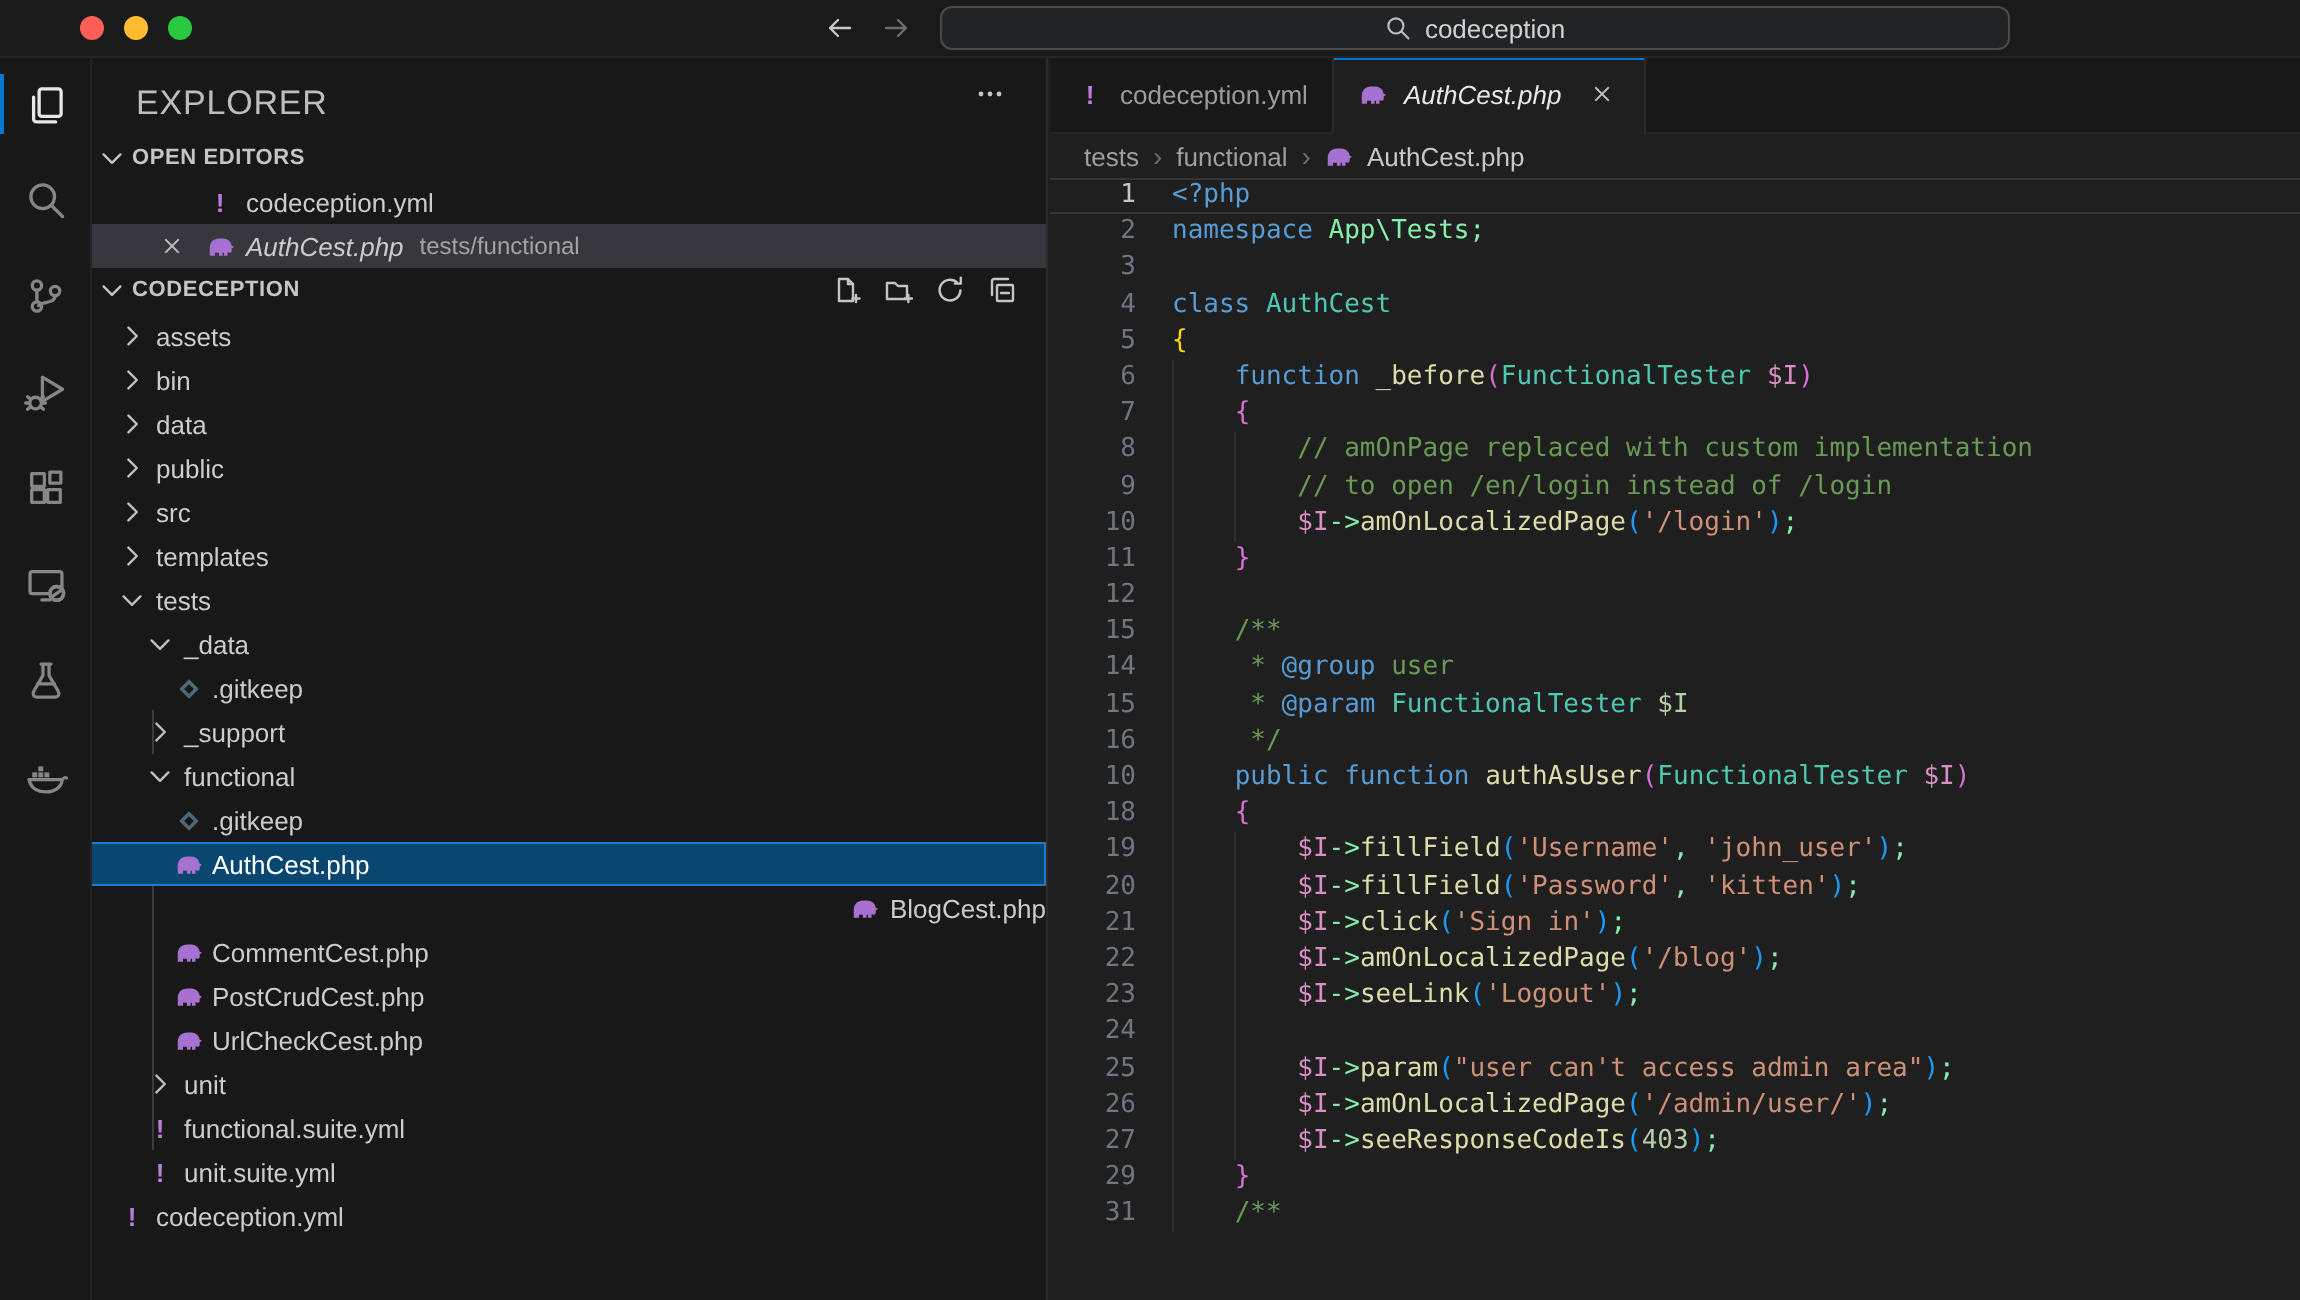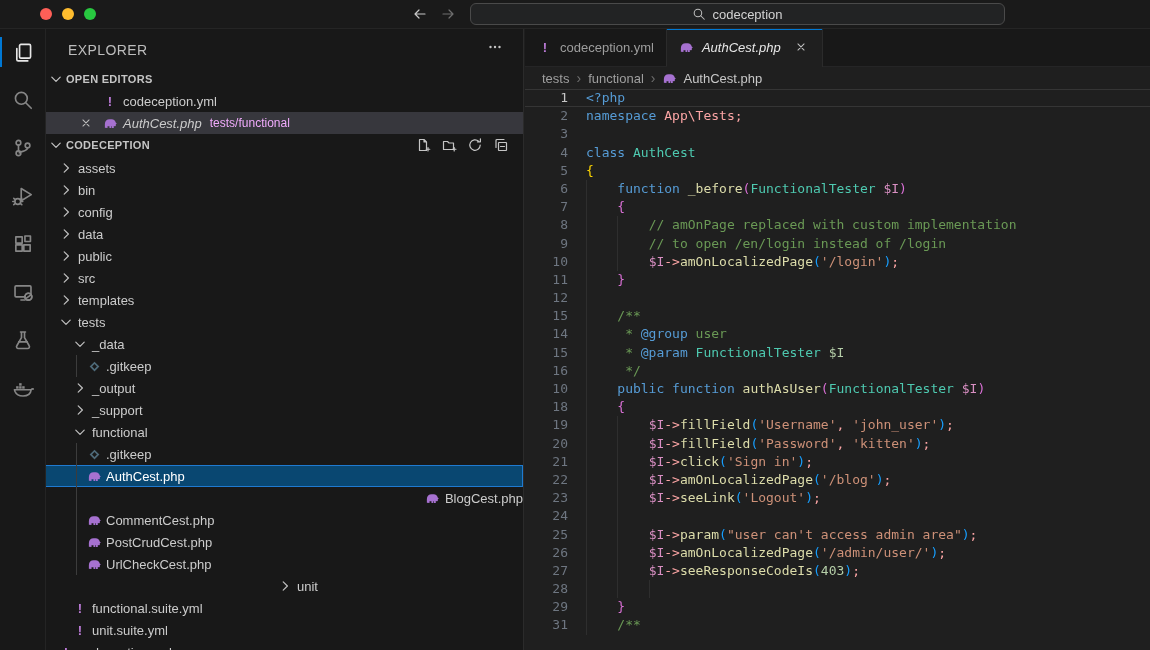--- a/index.html
+++ b/index.html
@@ -22,35 +22,35 @@
   .searchbox{position:absolute;left:470px;top:3px;width:533px;height:20px;background:#222324;border:1px solid #4a4a4a;border-radius:6px;
     display:flex;align-items:center;justify-content:center;gap:6px;color:#d2d2d2;font-size:13px}
   .searchbox .sicon{color:#bdbdbd}
   
   .activitybar{position:absolute;left:0;top:28px;width:45px;height:622px;background:#181818;border-right:1px solid #242424;z-index:4}
   .ab-item{width:45px;height:48px;display:flex;align-items:center;justify-content:center;color:#868686;position:relative;cursor:pointer}
   .ab-item.active{color:#e7e7e7}
   .ab-item.active::before{content:"";position:absolute;left:0;top:9px;bottom:9px;width:2px;background:var(--accent)}
   
   .sidebar{position:absolute;left:45px;top:28px;width:478px;height:622px;background:#181818;border-right:1px solid #2b2b2b;overflow:hidden;z-index:3}
-  .sb-title{position:absolute;top:14px;left:23px;font-size:14px;color:#bdbdbd;letter-spacing:.4px}
+  .sb-title{position:absolute;top:14px;left:23px;font-size:17px;color:#bdbdbd;letter-spacing:.4px}
   .sb-ellipsis{position:absolute;top:11px;right:20px;color:#c5c5c5;cursor:pointer}
   .sec-header{position:absolute;left:0;width:100%;height:22px;display:flex;align-items:center;gap:2px;
     font-size:11px;font-weight:bold;color:#c5c5c5;letter-spacing:.3px;cursor:pointer}
   .sec-header .chev{width:16px;height:16px;margin-left:3px;color:#c5c5c5}
   .sec-header.oe{top:40px}
   .sec-header.proj{top:106px}
   .sec-actions{position:absolute;top:109px;right:14px;display:flex;gap:10px;color:#c5c5c5;z-index:2}
   .sec-actions .act{width:16px;height:16px;cursor:pointer}
   .oe-rows{position:absolute;top:62px;left:0;width:100%}
   .oe-row{height:22px;display:flex;align-items:center;font-size:13px;color:#cccccc;padding-left:34px;cursor:pointer}
   .oe-row.active{background:#37373d}
   .oe-row .slot{width:22px;height:16px;color:#bdbdbd;display:flex;align-items:center}
   .oe-row .ficon{width:18px;display:flex;justify-content:center}
-  .oe-row .det{color:#f0abfc;margin-left:8px;font-size:12px}
+  .oe-row .det{color:#a3a3a3;margin-left:8px;font-size:12px}
   .tree{position:absolute;top:129px;left:0;width:100%}
   .t-row{height:22px;display:flex;align-items:center;font-size:13px;color:#cccccc;cursor:pointer;position:relative}
   .t-row .ticon{width:18px;height:16px;display:flex;align-items:center;justify-content:center;color:#c0c0c0;flex:none}
   .t-row .tlabel{margin-left:3px;white-space:nowrap}
   .t-row.selected{background:var(--selbg);outline:1px solid var(--selborder);outline-offset:-1px;color:#ffffff}
   .yml-bang{font-weight:bold;color:var(--yml);font-size:13px}
   .gem{color:var(--git);font-size:13px;line-height:1}
   .phpicon{color:var(--php)}
   .tree-guide{position:absolute;width:1px;background:#3c3c3c;left:31px}
   
@@ -68,21 +68,21 @@
   .breadcrumb .bc{cursor:pointer}
   .breadcrumb .bc.last{color:#c8c8c8;display:flex;align-items:center;gap:6px}
   .code{position:relative;font-family:"DejaVu Sans Mono",monospace;font-size:13px}
   .crow{display:flex;height:18.2px;line-height:18.2px;position:relative}
   .crow.cur{box-shadow:inset 0 1px 0 rgba(255,255,255,.10), inset 0 -1px 0 rgba(255,255,255,.10)}
   .ln{width:43px;text-align:right;color:#6e7681;flex:none;user-select:none}
   .crow.cur .ln{color:#c6c6c6}
   .ct{padding-left:18px;white-space:pre;position:relative;flex:1}
   .gd{position:absolute;top:0;bottom:0;width:1px;background:rgba(255,255,255,.07)}
   .tk-kw{color:#569CD6}.tk-type{color:#4EC9B0}.tk-fn{color:#DCDCAA}.tk-var{color:#D98FC3}
-  .tk-str{color:#CE9178}.tk-cm{color:#6A9955}.tk-num{color:#B5CEA8}.tk-pl{color:#fca5a5}
+  .tk-str{color:#CE9178}.tk-cm{color:#6A9955}.tk-num{color:#B5CEA8}.tk-pl{color:#86efac}
   .tk-b1{color:#FFD700}.tk-b2{color:#DA70D6}.tk-b3{color:#179FFF}
 </style>
 </head>
 <body>
 
 <div class="titlebar">
   <span class="tl r"></span>
   <span class="tl y"></span>
   <span class="tl g"></span>
   <span class="navarrow back" style="left:412px">
@@ -281,57 +281,49 @@
           </svg>
         </span>
         <span class="tlabel">bin</span>
       </div>
       <div class="t-row" style="padding-left: 12px;">
         <span class="ticon">
           <svg width="16" height="16" viewBox="0 0 16 16" fill="none" stroke="currentColor" stroke-width="1.2" stroke-linecap="round" stroke-linejoin="round">
             <path d="M6.2 3.8L10.4 8l-4.2 4.2"></path>
           </svg>
         </span>
-        <span class="tlabel">config</span>
+        <span class="tlabel">data</span>
       </div>
       <div class="t-row" style="padding-left: 12px;">
         <span class="ticon">
           <svg width="16" height="16" viewBox="0 0 16 16" fill="none" stroke="currentColor" stroke-width="1.2" stroke-linecap="round" stroke-linejoin="round">
             <path d="M6.2 3.8L10.4 8l-4.2 4.2"></path>
           </svg>
         </span>
-        <span class="tlabel">data</span>
+        <span class="tlabel">public</span>
       </div>
       <div class="t-row" style="padding-left: 12px;">
         <span class="ticon">
           <svg width="16" height="16" viewBox="0 0 16 16" fill="none" stroke="currentColor" stroke-width="1.2" stroke-linecap="round" stroke-linejoin="round">
             <path d="M6.2 3.8L10.4 8l-4.2 4.2"></path>
           </svg>
         </span>
-        <span class="tlabel">public</span>
+        <span class="tlabel">src</span>
+      </div>
+      <div class="t-row" style="padding-left: 12px; text-align: center;">
+        <span class="ticon">
+          <svg width="16" height="16" viewBox="0 0 16 16" fill="none" stroke="currentColor" stroke-width="1.2" stroke-linecap="round" stroke-linejoin="round">
+            <path d="M6.2 3.8L10.4 8l-4.2 4.2"></path>
+          </svg>
+        </span>
+        <span class="tlabel">templates</span>
       </div>
       <div class="t-row" style="padding-left: 12px;">
         <span class="ticon">
           <svg width="16" height="16" viewBox="0 0 16 16" fill="none" stroke="currentColor" stroke-width="1.2" stroke-linecap="round" stroke-linejoin="round">
-            <path d="M6.2 3.8L10.4 8l-4.2 4.2"></path>
-          </svg>
-        </span>
-        <span class="tlabel">src</span>
-      </div>
-      <div class="t-row" style="padding-left: 12px; text-align: center;">
-        <span class="ticon">
-          <svg width="16" height="16" viewBox="0 0 16 16" fill="none" stroke="currentColor" stroke-width="1.2" stroke-linecap="round" stroke-linejoin="round">
-            <path d="M6.2 3.8L10.4 8l-4.2 4.2"></path>
-          </svg>
-        </span>
-        <span class="tlabel">templates</span>
-      </div>
-      <div class="t-row" style="padding-left: 12px;">
-        <span class="ticon">
-          <svg width="16" height="16" viewBox="0 0 16 16" fill="none" stroke="currentColor" stroke-width="1.2" stroke-linecap="round" stroke-linejoin="round">
             <path d="M3.8 6.2L8 10.4l4.2-4.2"></path>
           </svg>
         </span>
         <span class="tlabel">tests</span>
       </div>
       <div class="t-row" style="padding-left: 26px;">
         <span class="ticon">
           <svg width="16" height="16" viewBox="0 0 16 16" fill="none" stroke="currentColor" stroke-width="1.2" stroke-linecap="round" stroke-linejoin="round">
             <path d="M3.8 6.2L8 10.4l4.2-4.2"></path>
           </svg>
@@ -347,99 +339,91 @@
           </span>
         </span>
         <span class="tlabel">.gitkeep</span>
       </div>
       <div class="t-row" style="padding-left: 26px;">
         <span class="ticon">
           <svg width="16" height="16" viewBox="0 0 16 16" fill="none" stroke="currentColor" stroke-width="1.2" stroke-linecap="round" stroke-linejoin="round">
             <path d="M6.2 3.8L10.4 8l-4.2 4.2"></path>
           </svg>
         </span>
-        <span class="tlabel">_output</span>
+        <span class="tlabel">_support</span>
       </div>
       <div class="t-row" style="padding-left: 26px;">
         <span class="ticon">
           <svg width="16" height="16" viewBox="0 0 16 16" fill="none" stroke="currentColor" stroke-width="1.2" stroke-linecap="round" stroke-linejoin="round">
-            <path d="M6.2 3.8L10.4 8l-4.2 4.2"></path>
-          </svg>
-        </span>
-        <span class="tlabel">_support</span>
+            <path d="M3.8 6.2L8 10.4l4.2-4.2"></path>
+          </svg>
+        </span>
+        <span class="tlabel">functional</span>
+      </div>
+      <div class="t-row" style="padding-left: 40px;">
+        <span class="ticon">
+          <span class="gem">
+            <svg width="15" height="15" viewBox="0 0 16 16">
+              <path fill="currentColor" stroke="none" fill-rule="evenodd" d="M8 2.8L13.2 8 8 13.2 2.8 8ZM8 5.4L10.6 8 8 10.6 5.4 8Z"></path>
+            </svg>
+          </span>
+        </span>
+        <span class="tlabel">.gitkeep</span>
+      </div>
+      <div class="t-row selected" style="padding-left: 40px;">
+        <span class="ticon">
+          <span class="phpicon">
+            <svg width="15" height="15" viewBox="0 0 16 16">
+              <path fill="currentColor" stroke="none" d="M2 12.6V8.4C2 5.5 4.1 3.5 7 3.5h2.2c2.3 0 4.2 1.6 4.5 3.8l.8.35c.3.13.3.5 0 .63l-.8.35v1.47c0 .6-.6 1.05-1.2.9l-1-.27v2H9.6v-1.7H8.9v1.7H6.9v-1.7H4.8v1.7Z"></path>
+            </svg>
+          </span>
+        </span>
+        <span class="tlabel">AuthCest.php</span>
+      </div>
+      <div class="t-row" style="padding-left: 40px; justify-content: flex-end;">
+        <span class="ticon">
+          <span class="phpicon">
+            <svg width="15" height="15" viewBox="0 0 16 16">
+              <path fill="currentColor" stroke="none" d="M2 12.6V8.4C2 5.5 4.1 3.5 7 3.5h2.2c2.3 0 4.2 1.6 4.5 3.8l.8.35c.3.13.3.5 0 .63l-.8.35v1.47c0 .6-.6 1.05-1.2.9l-1-.27v2H9.6v-1.7H8.9v1.7H6.9v-1.7H4.8v1.7Z"></path>
+            </svg>
+          </span>
+        </span>
+        <span class="tlabel">BlogCest.php</span>
+      </div>
+      <div class="t-row" style="padding-left: 40px;">
+        <span class="ticon">
+          <span class="phpicon">
+            <svg width="15" height="15" viewBox="0 0 16 16">
+              <path fill="currentColor" stroke="none" d="M2 12.6V8.4C2 5.5 4.1 3.5 7 3.5h2.2c2.3 0 4.2 1.6 4.5 3.8l.8.35c.3.13.3.5 0 .63l-.8.35v1.47c0 .6-.6 1.05-1.2.9l-1-.27v2H9.6v-1.7H8.9v1.7H6.9v-1.7H4.8v1.7Z"></path>
+            </svg>
+          </span>
+        </span>
+        <span class="tlabel">CommentCest.php</span>
+      </div>
+      <div class="t-row" style="padding-left: 40px;">
+        <span class="ticon">
+          <span class="phpicon">
+            <svg width="15" height="15" viewBox="0 0 16 16">
+              <path fill="currentColor" stroke="none" d="M2 12.6V8.4C2 5.5 4.1 3.5 7 3.5h2.2c2.3 0 4.2 1.6 4.5 3.8l.8.35c.3.13.3.5 0 .63l-.8.35v1.47c0 .6-.6 1.05-1.2.9l-1-.27v2H9.6v-1.7H8.9v1.7H6.9v-1.7H4.8v1.7Z"></path>
+            </svg>
+          </span>
+        </span>
+        <span class="tlabel">PostCrudCest.php</span>
+      </div>
+      <div class="t-row" style="padding-left: 40px;">
+        <span class="ticon">
+          <span class="phpicon">
+            <svg width="15" height="15" viewBox="0 0 16 16">
+              <path fill="currentColor" stroke="none" d="M2 12.6V8.4C2 5.5 4.1 3.5 7 3.5h2.2c2.3 0 4.2 1.6 4.5 3.8l.8.35c.3.13.3.5 0 .63l-.8.35v1.47c0 .6-.6 1.05-1.2.9l-1-.27v2H9.6v-1.7H8.9v1.7H6.9v-1.7H4.8v1.7Z"></path>
+            </svg>
+          </span>
+        </span>
+        <span class="tlabel">UrlCheckCest.php</span>
       </div>
       <div class="t-row" style="padding-left: 26px;">
-        <span class="ticon">
-          <svg width="16" height="16" viewBox="0 0 16 16" fill="none" stroke="currentColor" stroke-width="1.2" stroke-linecap="round" stroke-linejoin="round">
-            <path d="M3.8 6.2L8 10.4l4.2-4.2"></path>
-          </svg>
-        </span>
-        <span class="tlabel">functional</span>
-      </div>
-      <div class="t-row" style="padding-left: 40px;">
-        <span class="ticon">
-          <span class="gem">
-            <svg width="15" height="15" viewBox="0 0 16 16">
-              <path fill="currentColor" stroke="none" fill-rule="evenodd" d="M8 2.8L13.2 8 8 13.2 2.8 8ZM8 5.4L10.6 8 8 10.6 5.4 8Z"></path>
-            </svg>
-          </span>
-        </span>
-        <span class="tlabel">.gitkeep</span>
-      </div>
-      <div class="t-row selected" style="padding-left: 40px;">
-        <span class="ticon">
-          <span class="phpicon">
-            <svg width="15" height="15" viewBox="0 0 16 16">
-              <path fill="currentColor" stroke="none" d="M2 12.6V8.4C2 5.5 4.1 3.5 7 3.5h2.2c2.3 0 4.2 1.6 4.5 3.8l.8.35c.3.13.3.5 0 .63l-.8.35v1.47c0 .6-.6 1.05-1.2.9l-1-.27v2H9.6v-1.7H8.9v1.7H6.9v-1.7H4.8v1.7Z"></path>
-            </svg>
-          </span>
-        </span>
-        <span class="tlabel">AuthCest.php</span>
-      </div>
-      <div class="t-row" style="padding-left: 40px; justify-content: flex-end;">
-        <span class="ticon">
-          <span class="phpicon">
-            <svg width="15" height="15" viewBox="0 0 16 16">
-              <path fill="currentColor" stroke="none" d="M2 12.6V8.4C2 5.5 4.1 3.5 7 3.5h2.2c2.3 0 4.2 1.6 4.5 3.8l.8.35c.3.13.3.5 0 .63l-.8.35v1.47c0 .6-.6 1.05-1.2.9l-1-.27v2H9.6v-1.7H8.9v1.7H6.9v-1.7H4.8v1.7Z"></path>
-            </svg>
-          </span>
-        </span>
-        <span class="tlabel">BlogCest.php</span>
-      </div>
-      <div class="t-row" style="padding-left: 40px;">
-        <span class="ticon">
-          <span class="phpicon">
-            <svg width="15" height="15" viewBox="0 0 16 16">
-              <path fill="currentColor" stroke="none" d="M2 12.6V8.4C2 5.5 4.1 3.5 7 3.5h2.2c2.3 0 4.2 1.6 4.5 3.8l.8.35c.3.13.3.5 0 .63l-.8.35v1.47c0 .6-.6 1.05-1.2.9l-1-.27v2H9.6v-1.7H8.9v1.7H6.9v-1.7H4.8v1.7Z"></path>
-            </svg>
-          </span>
-        </span>
-        <span class="tlabel">CommentCest.php</span>
-      </div>
-      <div class="t-row" style="padding-left: 40px;">
-        <span class="ticon">
-          <span class="phpicon">
-            <svg width="15" height="15" viewBox="0 0 16 16">
-              <path fill="currentColor" stroke="none" d="M2 12.6V8.4C2 5.5 4.1 3.5 7 3.5h2.2c2.3 0 4.2 1.6 4.5 3.8l.8.35c.3.13.3.5 0 .63l-.8.35v1.47c0 .6-.6 1.05-1.2.9l-1-.27v2H9.6v-1.7H8.9v1.7H6.9v-1.7H4.8v1.7Z"></path>
-            </svg>
-          </span>
-        </span>
-        <span class="tlabel">PostCrudCest.php</span>
-      </div>
-      <div class="t-row" style="padding-left: 40px;">
-        <span class="ticon">
-          <span class="phpicon">
-            <svg width="15" height="15" viewBox="0 0 16 16">
-              <path fill="currentColor" stroke="none" d="M2 12.6V8.4C2 5.5 4.1 3.5 7 3.5h2.2c2.3 0 4.2 1.6 4.5 3.8l.8.35c.3.13.3.5 0 .63l-.8.35v1.47c0 .6-.6 1.05-1.2.9l-1-.27v2H9.6v-1.7H8.9v1.7H6.9v-1.7H4.8v1.7Z"></path>
-            </svg>
-          </span>
-        </span>
-        <span class="tlabel">UrlCheckCest.php</span>
-      </div>
-      <div class="t-row" style="padding-left: 26px; justify-content: center;">
         <span class="ticon">
           <svg width="16" height="16" viewBox="0 0 16 16" fill="none" stroke="currentColor" stroke-width="1.2" stroke-linecap="round" stroke-linejoin="round">
             <path d="M6.2 3.8L10.4 8l-4.2 4.2"></path>
           </svg>
         </span>
         <span class="tlabel">unit</span>
       </div>
       <div class="t-row" style="padding-left: 26px;">
         <span class="ticon">
           <span class="yml-bang">!</span>
@@ -604,24 +588,20 @@
       </div>
       <div class="crow">
         <span class="ln">26</span>
         <span class="ct"><span class="gd" style="left: 18px;"></span><span class="gd" style="left: 49.32px;"></span><span class="tk-pl">        </span><span class="tk-var">$I</span><span class="tk-pl">-&gt;</span><span class="tk-fn">amOnLocalizedPage</span><span class="tk-b3">(</span><span class="tk-str">'/admin/user/'</span><span class="tk-b3">)</span><span class="tk-pl">;</span></span>
       </div>
       <div class="crow">
         <span class="ln">27</span>
         <span class="ct"><span class="gd" style="left: 18px;"></span><span class="gd" style="left: 49.32px;"></span><span class="tk-pl">        </span><span class="tk-var">$I</span><span class="tk-pl">-&gt;</span><span class="tk-fn">seeResponseCodeIs</span><span class="tk-b3">(</span><span class="tk-num">403</span><span class="tk-b3">)</span><span class="tk-pl">;</span></span>
       </div>
       <div class="crow">
-        <span class="ln">28</span>
-        <span class="ct"><span class="gd" style="left: 18px;"></span><span class="gd" style="left: 49.32px;"></span><span class="gd" style="left: 80.64px;"></span></span>
-      </div>
-      <div class="crow">
         <span class="ln">29</span>
         <span class="ct"><span class="gd" style="left: 18px;"></span><span class="tk-pl">    </span><span class="tk-b2">}</span></span>
       </div>
       <div class="crow">
         <span class="ln">31</span>
         <span class="ct"><span class="gd" style="left: 18px;"></span><span class="tk-pl">    </span><span class="tk-cm">/**</span></span>
       </div>
     </div>
 </div>
 

